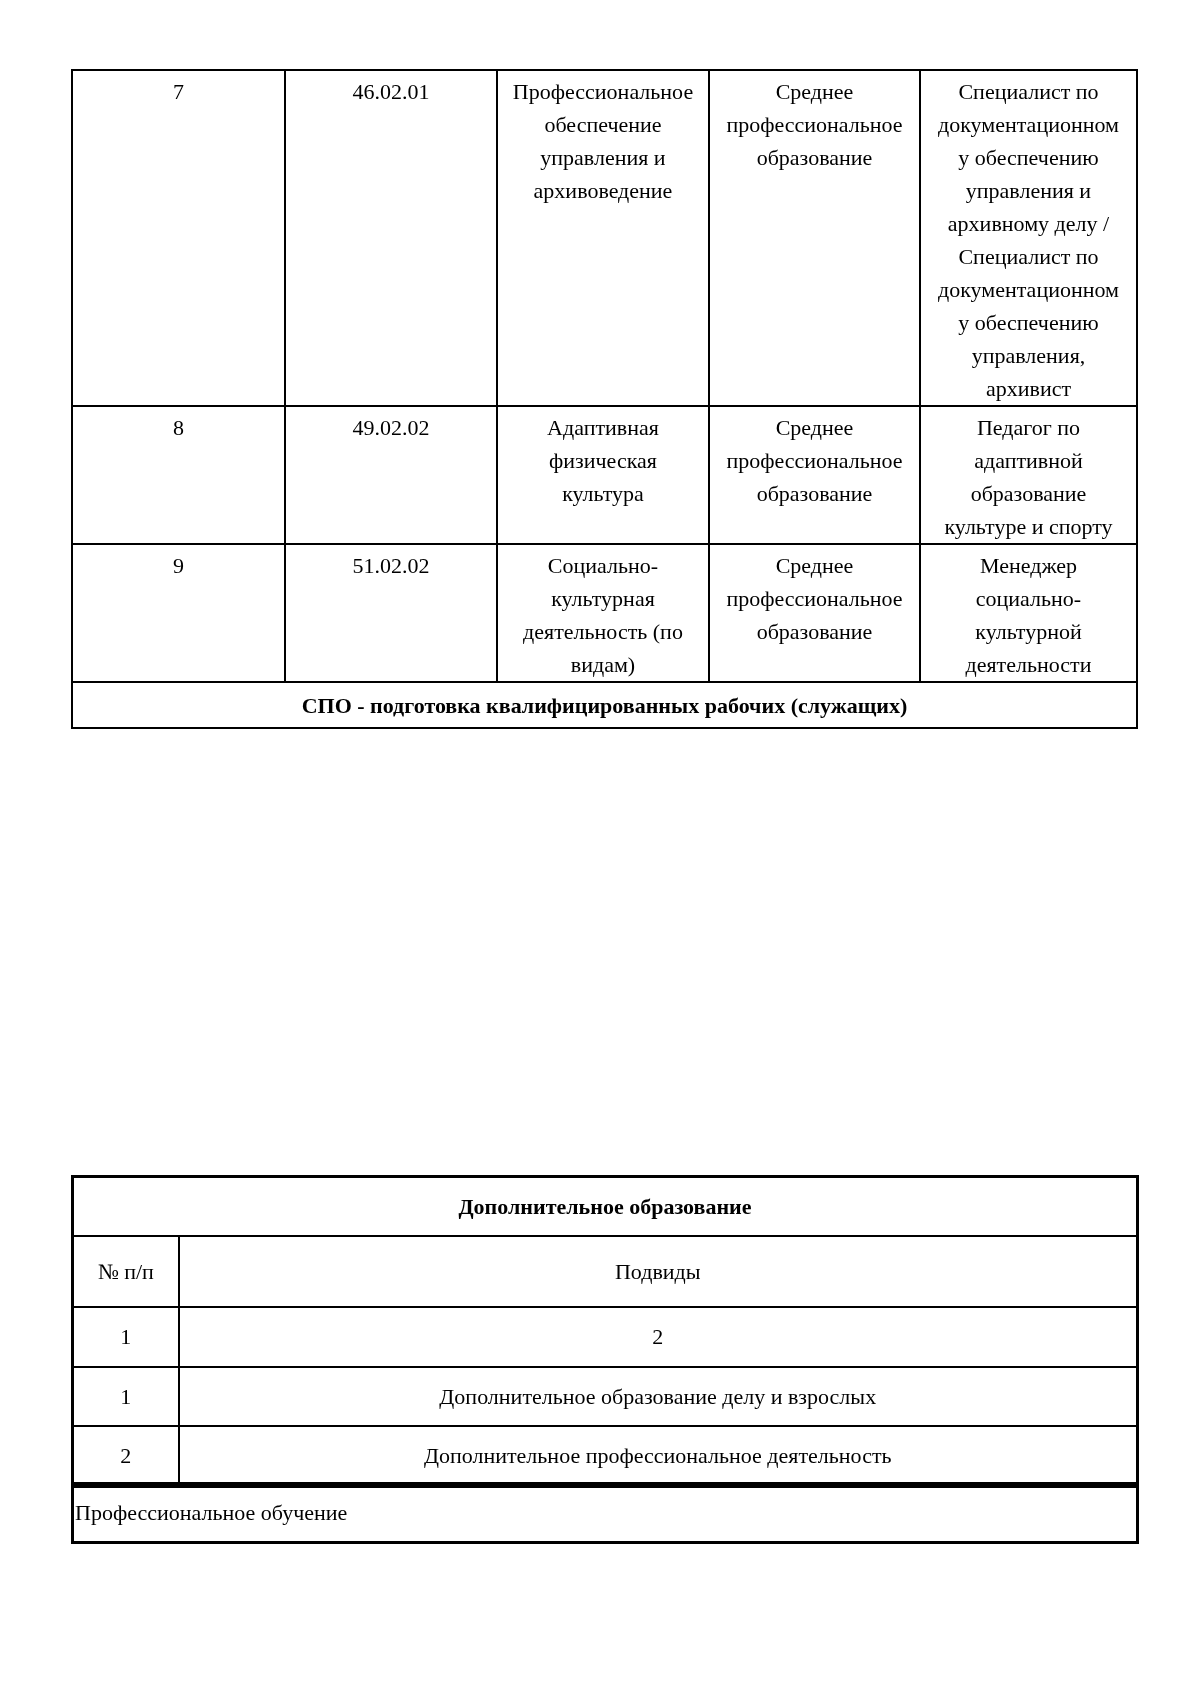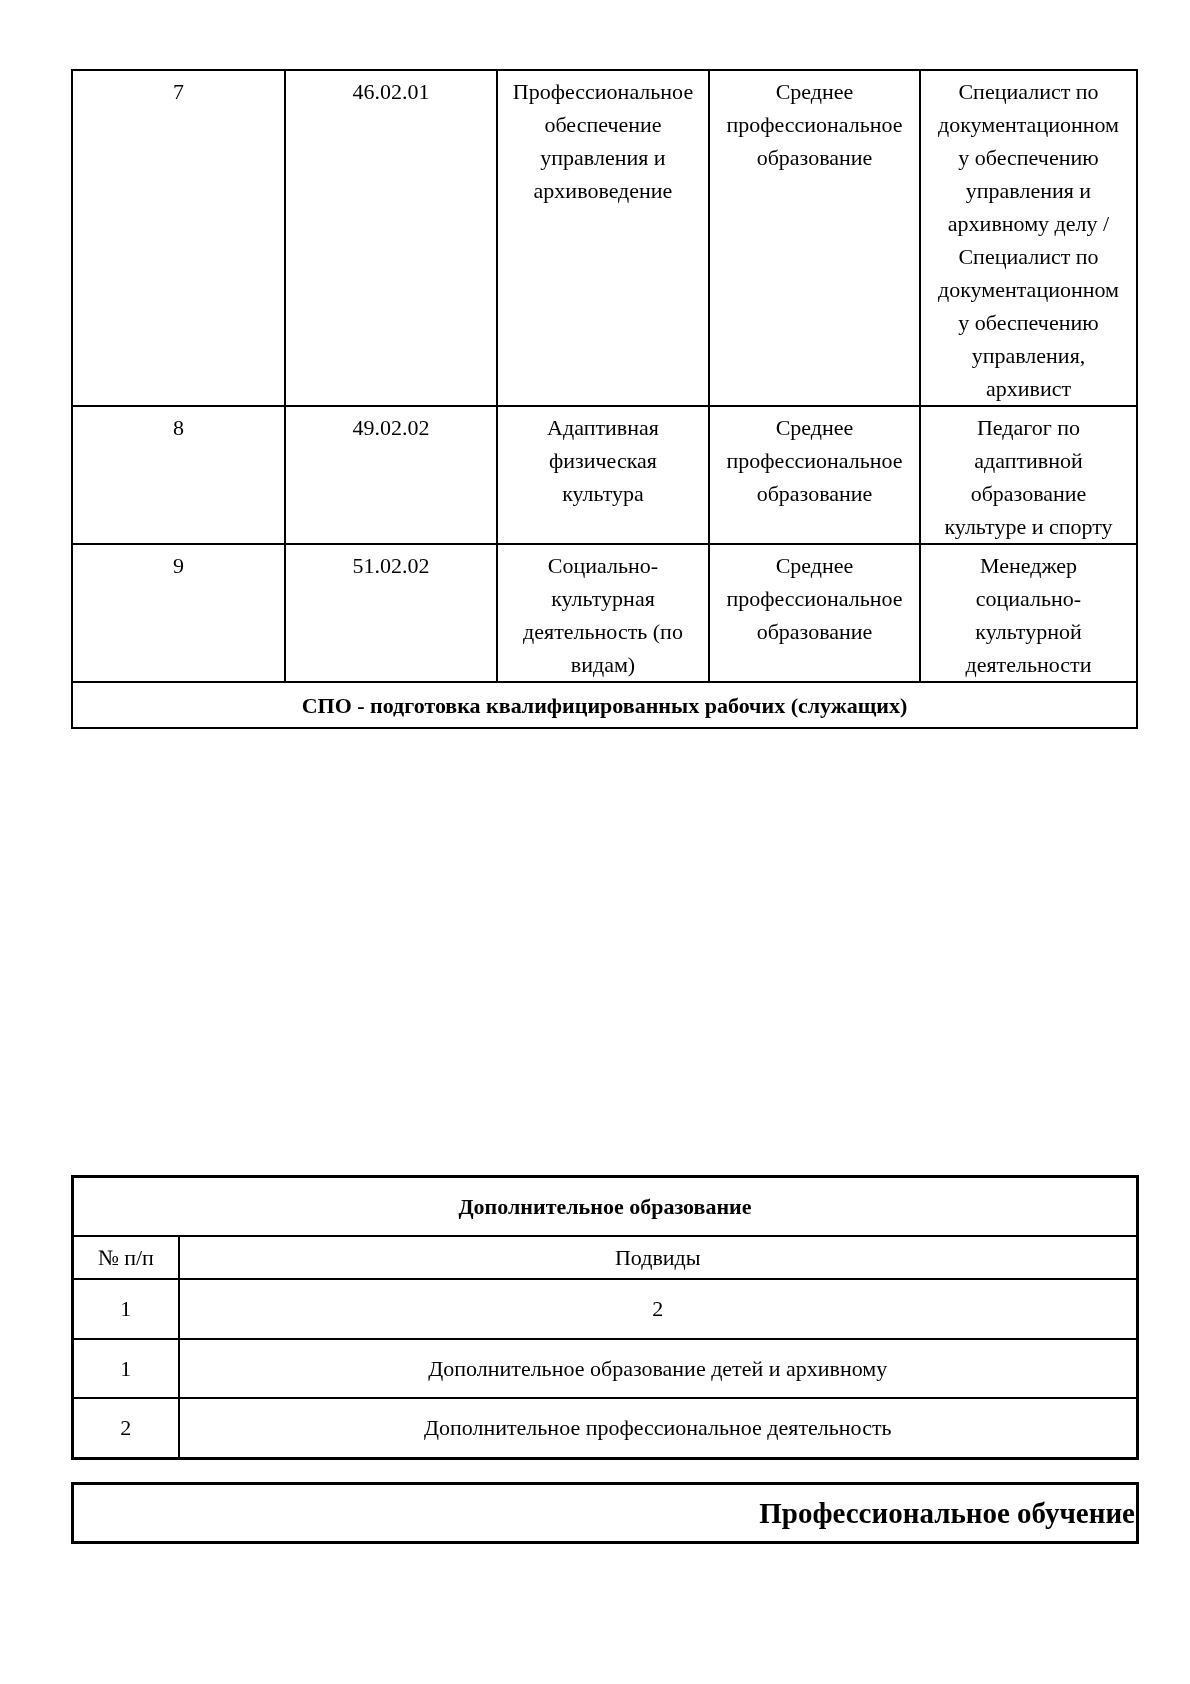--- a/index.html
+++ b/index.html
@@ -58,23 +58,23 @@
   
   .t3 {
     position: absolute;
     left: 71px; top: 1482px;
     width: 1065px;
     border: 3px solid #000000;
   }
   .t3 td {
     border: 3px solid #000000;
     height: 54px;
-    font-size: 29px;
-    font-weight: bold;
-    text-align: right;
+    font-size: 22px;
+    font-weight: normal;
+    text-align: left;
     vertical-align: middle;
   }
 </style>
 </head>
 <body>
 
 <div class="page">
 
   <table class="t1">
     <colgroup>
@@ -143,31 +143,31 @@
 
   <table class="t2">
     <colgroup>
       <col style="width:106px">
         <col style="width:959px">
     </colgroup>
     <tbody>
         <tr style="height:59px">
       <td class="title" colspan="2">Дополнительное образование</td>
     </tr>
-    <tr style="height:43px">
+    <tr style="height:71px">
       <td>№ п/п</td>
       <td>Подвиды</td>
     </tr>
     <tr style="height:60px">
       <td>1</td>
       <td>2</td>
     </tr>
     <tr style="height:59px">
       <td>1</td>
-      <td>Дополнительное образование детей и архивному</td>
+      <td>Дополнительное образование делу и взрослых</td>
     </tr>
     <tr style="height:61px">
       <td>2</td>
       <td>Дополнительное профессиональное деятельность</td>
     </tr>
   </tbody>
     </table>
 
   <table class="t3">
     <colgroup>

